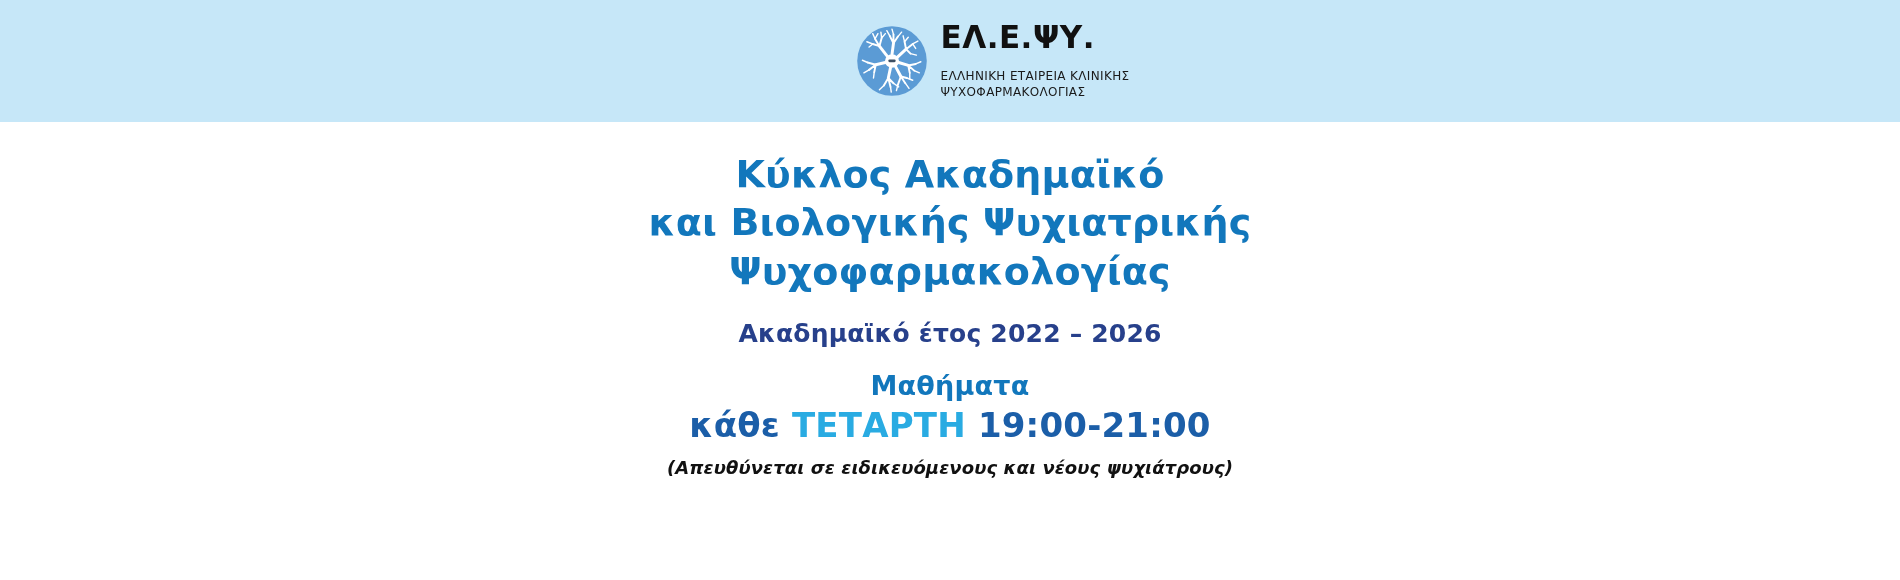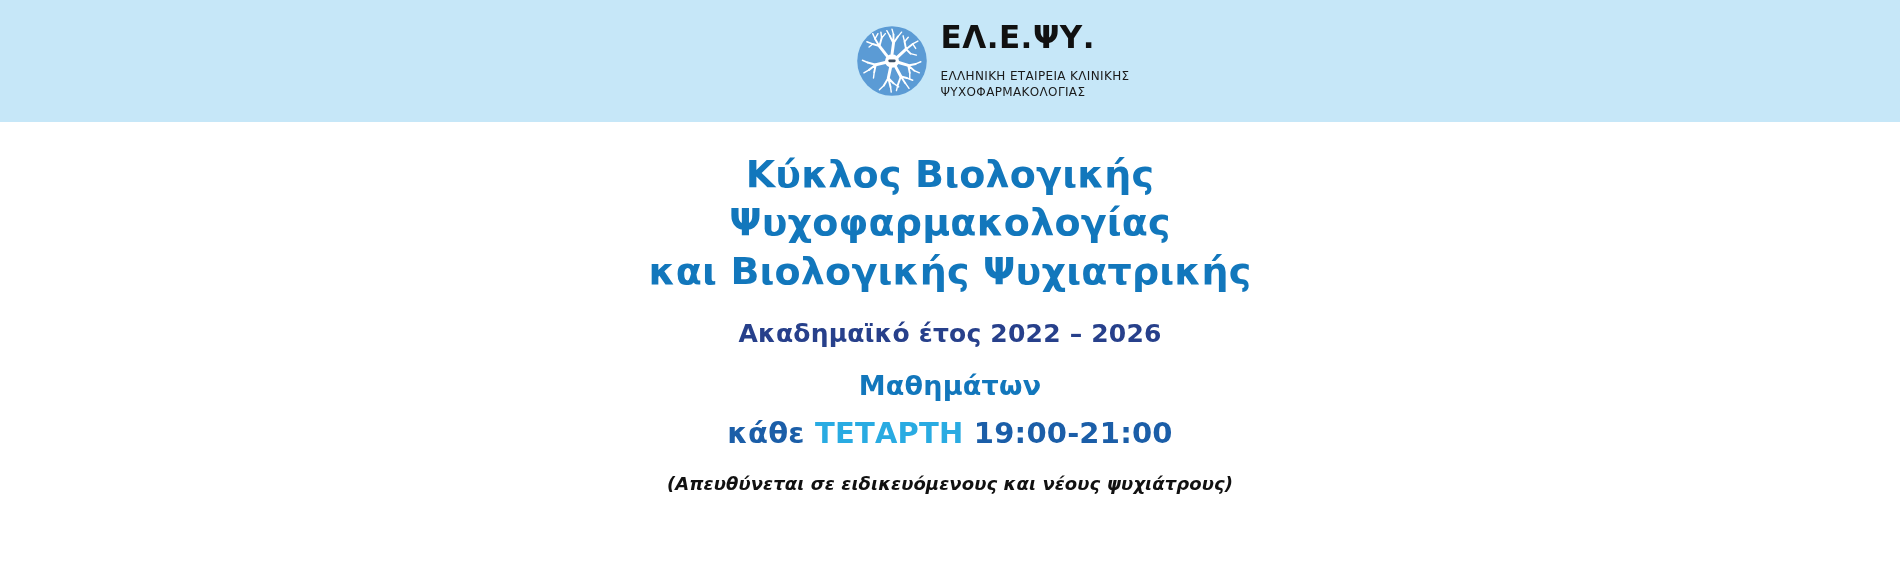--- a/index.html
+++ b/index.html
@@ -113,25 +113,25 @@
     margin: 0;
     padding-top: 22px;
     font-family: "DejaVu Sans", sans-serif;
     font-weight: 700;
     font-size: 27px;
     color: #1277bc;
     letter-spacing: 0.2px;
   }
 
   .schedule-line {
-    margin: 11px;
+    margin: 0;
     padding-top: 4px;
     font-family: "DejaVu Sans", sans-serif;
     font-weight: 700;
-    font-size: 29px;
+    font-size: 34px;
     color: #1b5ea8;
     letter-spacing: 0.2px;
   }
 
   .schedule-line .day {
     color: #29abe2;
   }
 
   .schedule-line .time {
     color: #1b5ea8;
@@ -201,28 +201,28 @@
           <div>ΨΥΧΟΦΑΡΜΑΚΟΛΟΓΙΑΣ</div>
         </div>
       </div>
 
     </div>
   </div>
 
   <div class="content">
 
     <h1 class="course-title">
-      <span class="tline">Κύκλος Βιολογικής</span>
+      <span class="tline">Κύκλος Ακαδημαϊκό</span>
+      <span class="tline">και Βιολογικής Ψυχιατρικής</span>
       <span class="tline">Ψυχοφαρμακολογίας</span>
-      <span class="tline">και Βιολογικής Ψυχιατρικής</span>
     </h1>
 
     <p class="academic-year">Ακαδημαϊκό έτος 2022 – 2026</p>
 
-    <p class="lessons-heading">Μαθημάτων</p>
+    <p class="lessons-heading">Μαθήματα</p>
 
     <p class="schedule-line">
       <span>κάθε</span>
       <span class="day">ΤΕΤΑΡΤΗ</span>
       <span class="time">19:00-21:00</span>
     </p>
 
     <p class="audience-note">(Απευθύνεται σε ειδικευόμενους και νέους ψυχιάτρους)</p>
 
   </div>

